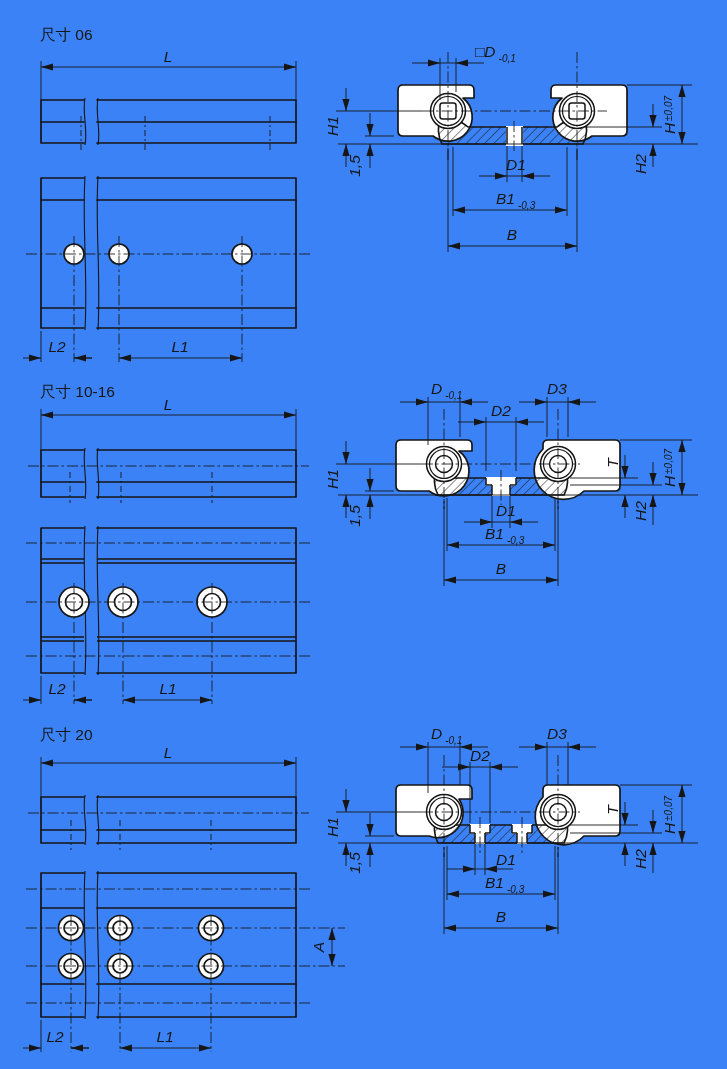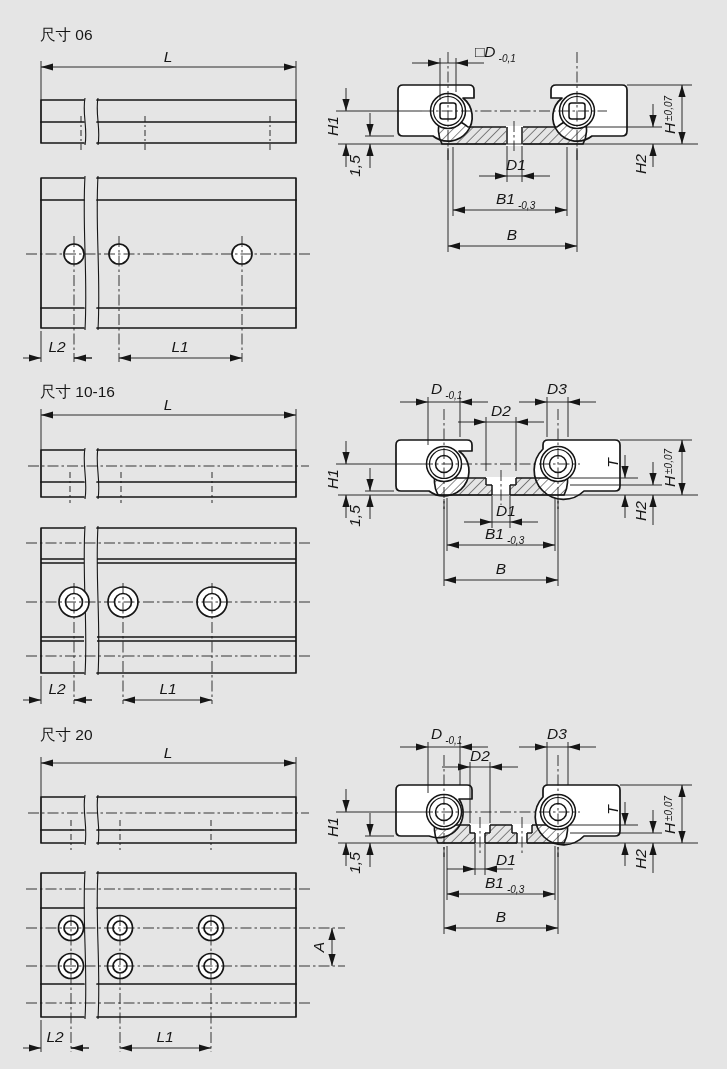--- a/index.html
+++ b/index.html
@@ -1,16 +1,16 @@
 <!DOCTYPE html>
 <html><head>
 <meta charset="utf-8">
 <style>
   html,body{margin:0;padding:0;background:#fff}
-  .sheet{position:relative;width:727px;height:1069px;background:#e5e5e5;overflow:hidden}
+  .sheet{position:relative;width:727px;height:1069px;background:#3b82f6;overflow:hidden}
   .sheet svg{position:absolute;left:0;display:block}
   svg text{font-family:"Liberation Sans",sans-serif;font-style:italic;fill:#161616}
   .sec-label{font-style:normal;font-size:15.5px}
   .lbl{font-size:15.5px}
   .tol{font-size:10px}
   .o{fill:none;stroke:#161616;stroke-width:1.7;stroke-linejoin:round;stroke-linecap:round}
   .o16{fill:none;stroke:#161616;stroke-width:1.5;stroke-linejoin:round}
   .of{fill:#fff;stroke:#161616;stroke-width:1.7;stroke-linejoin:round}
   .of16{fill:#fff;stroke:#161616;stroke-width:1.5}
   .t{fill:none;stroke:#161616;stroke-width:0.9}

